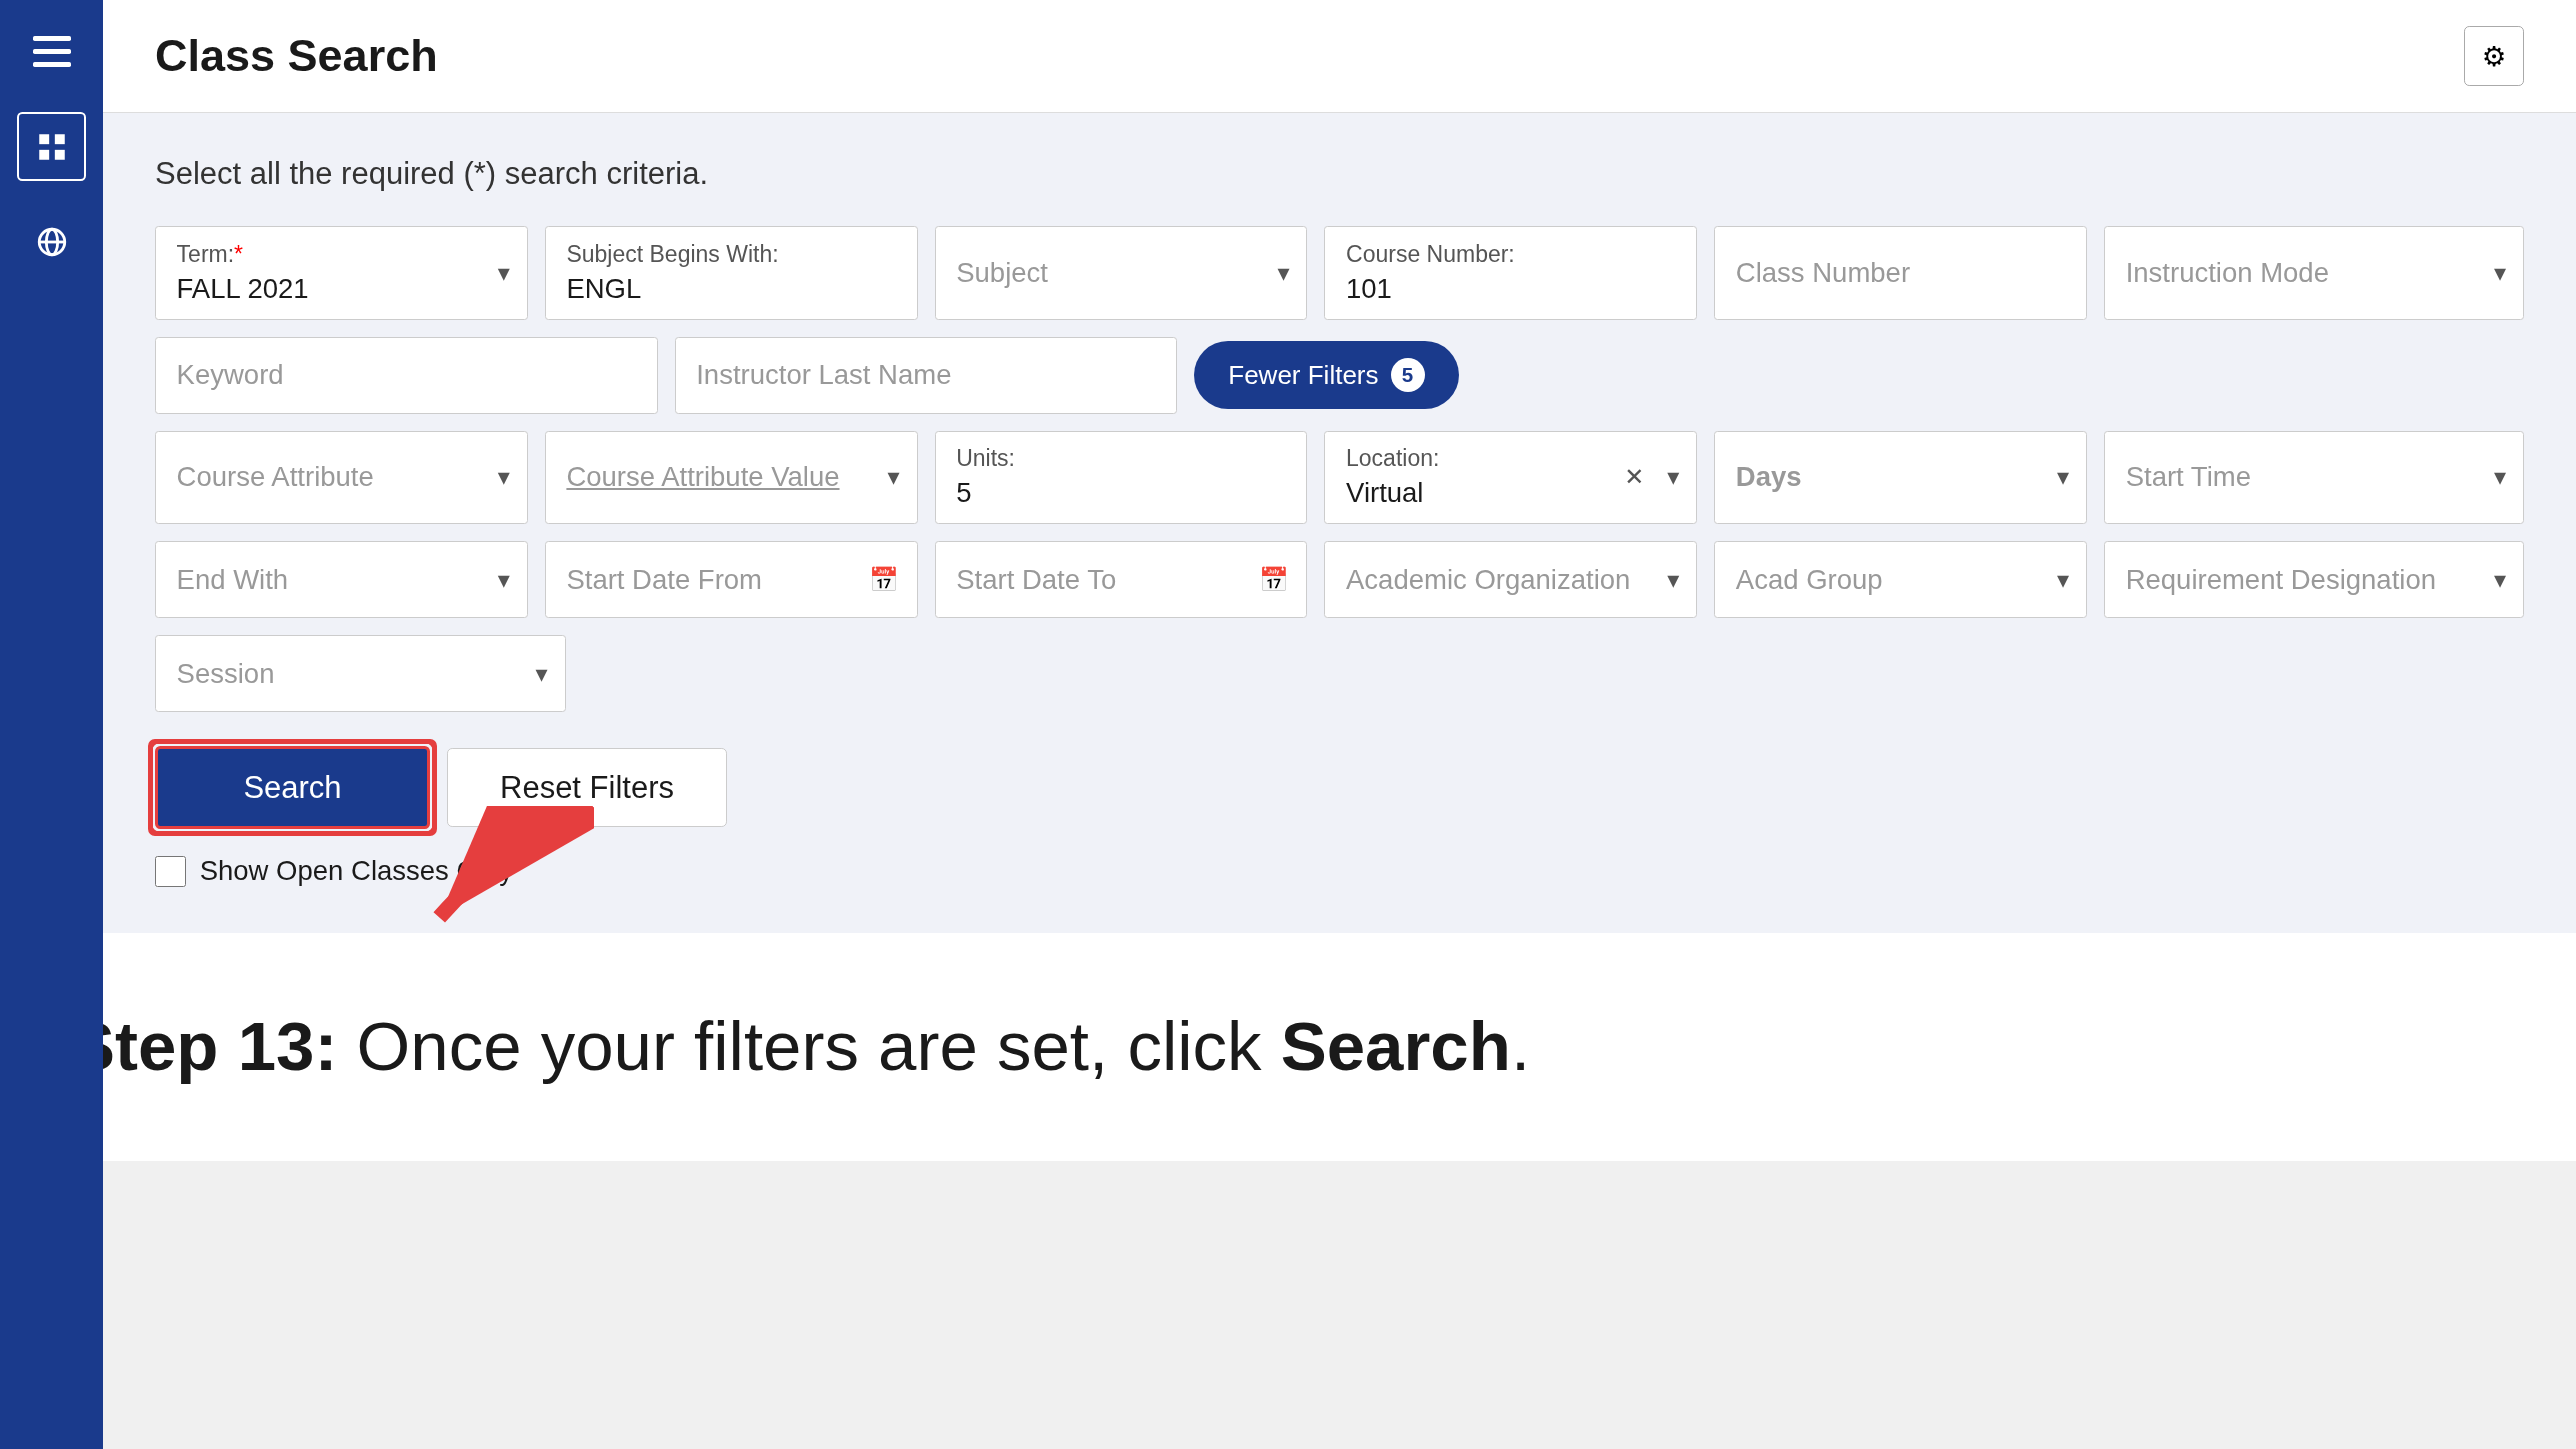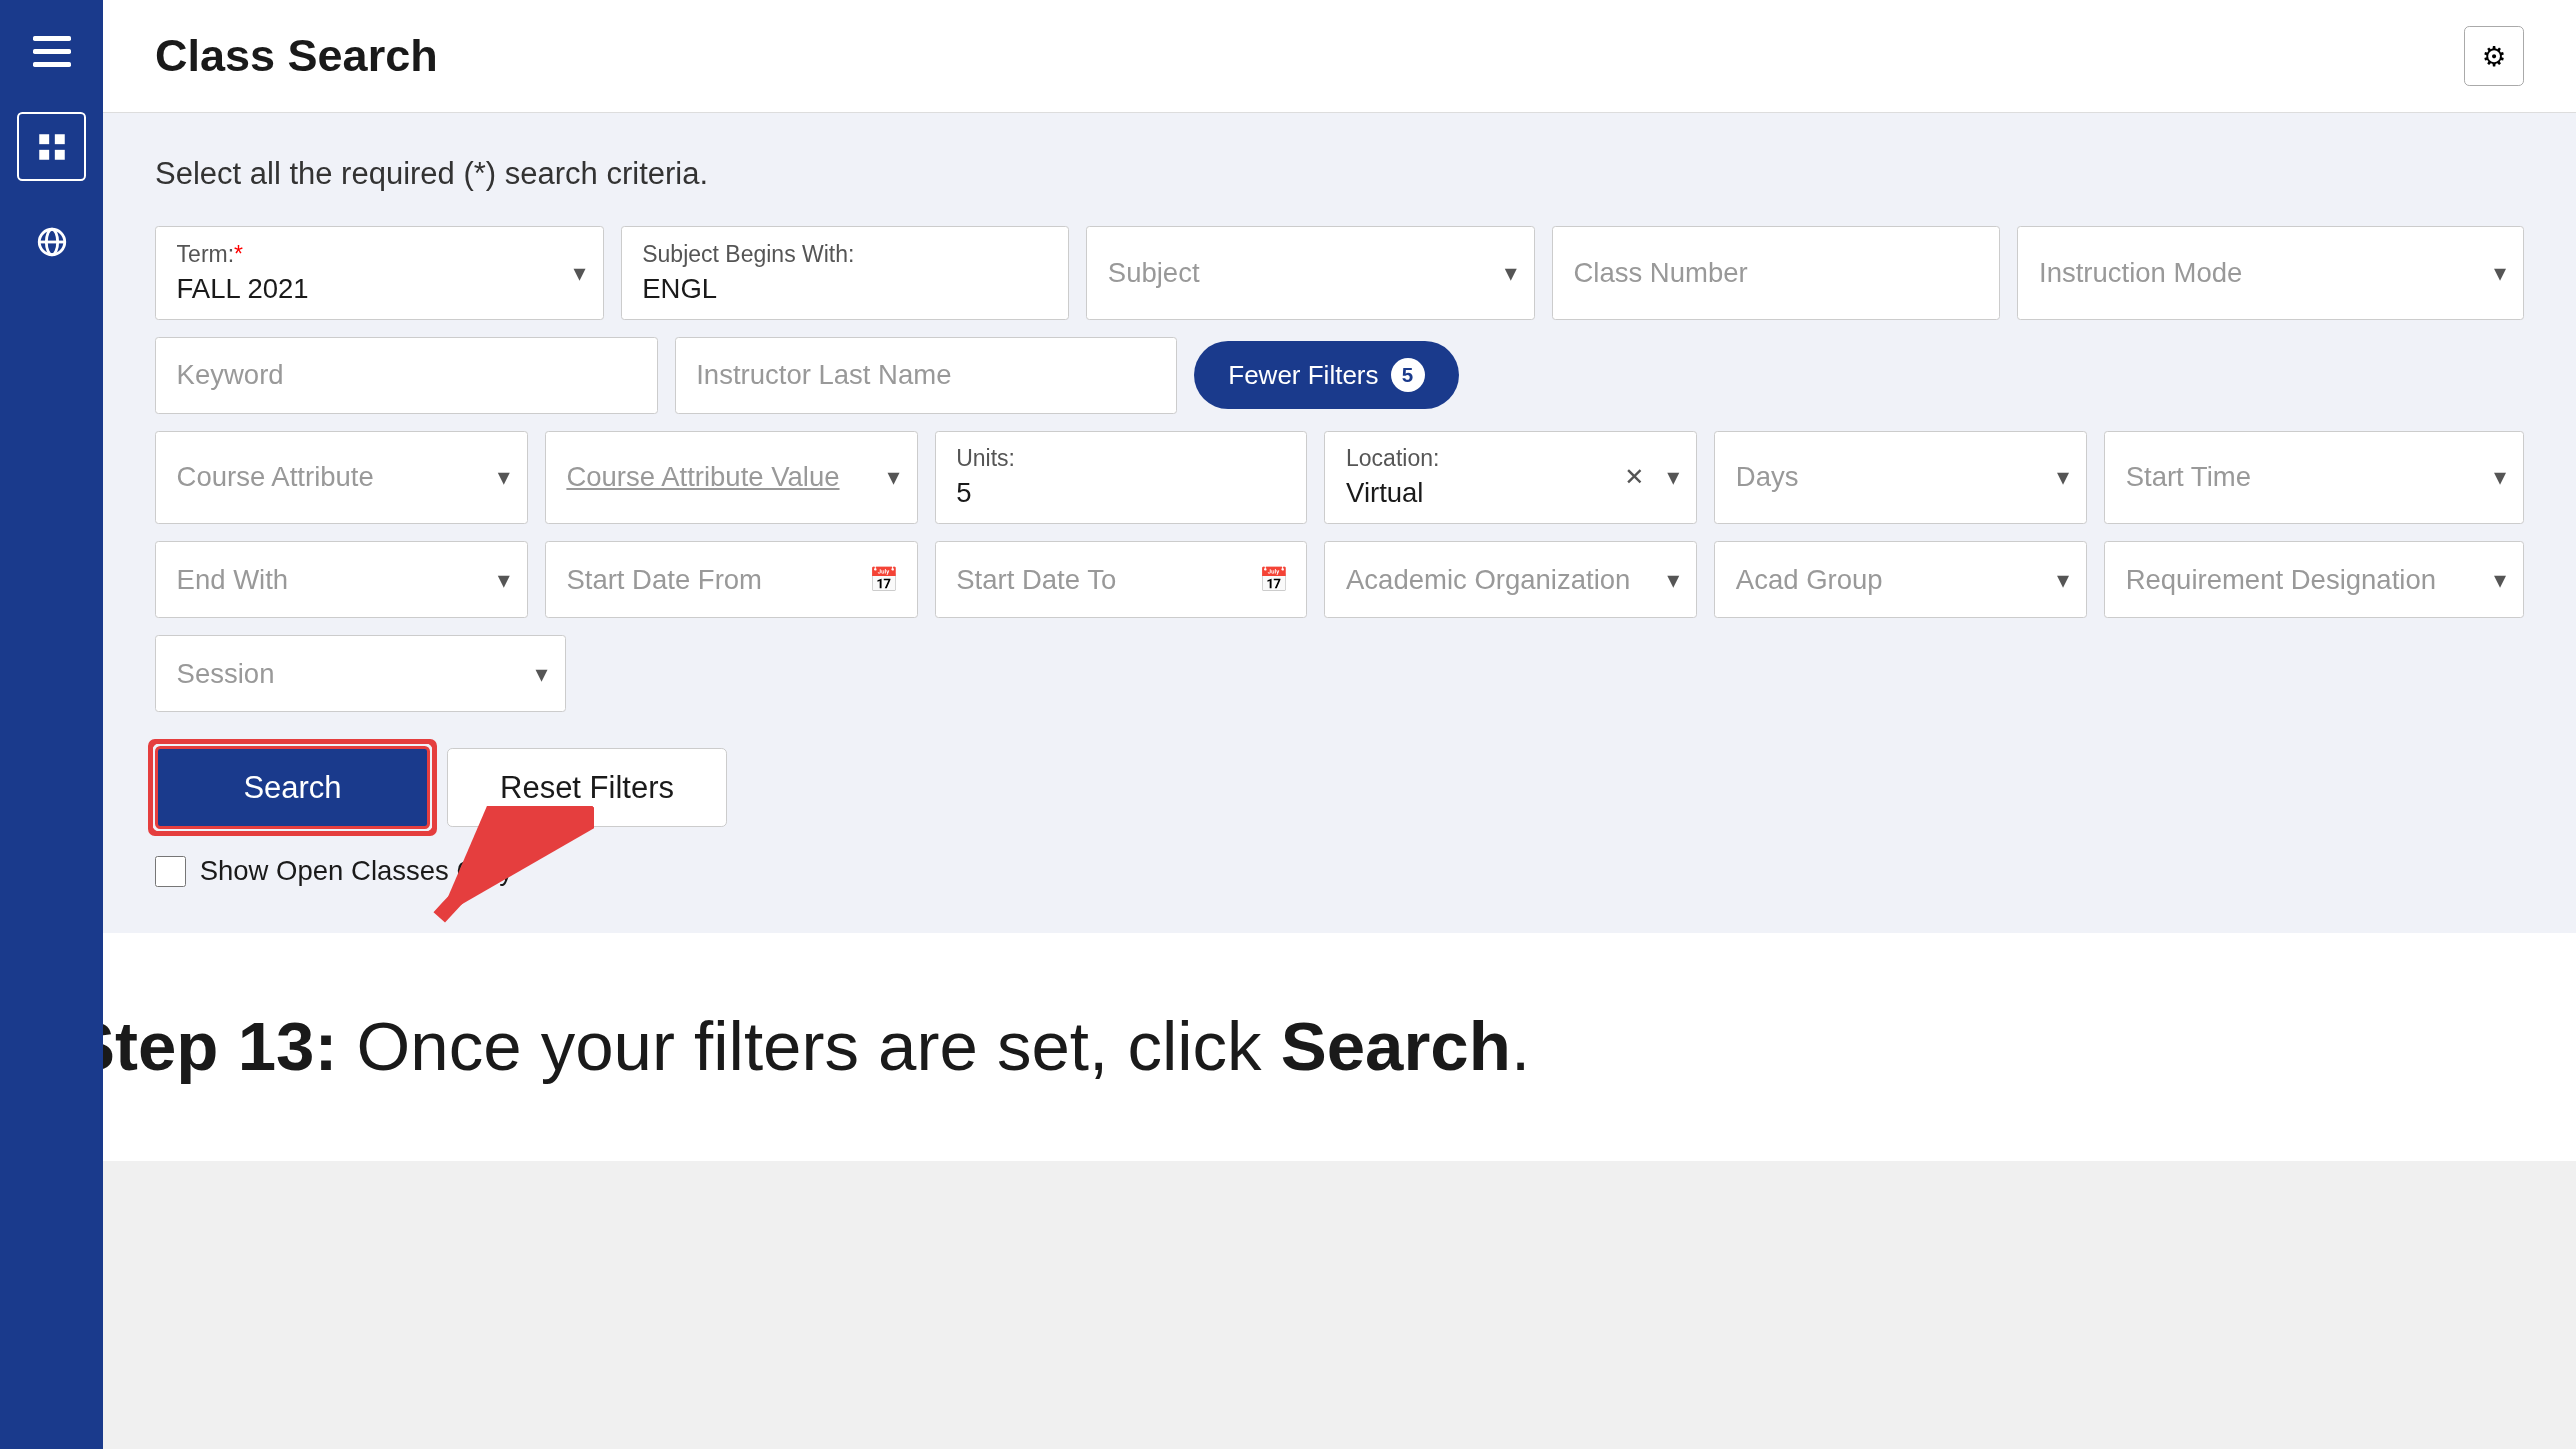--- a/index.html
+++ b/index.html
@@ -297,20 +297,24 @@
       <div class="filter-field" style="flex:1.4;">
         <span class="field-label">Subject Begins With:</span>
         <span class="field-value">ENGL</span>
       </div>
 
       <div class="filter-field" style="flex:1.4;">
         <span class="field-value" style="color:#999;">Subject</span>
         <span class="chevron-icon">▾</span>
       </div>
 
+      <div class="filter-field" style="flex:1.4;">
+        <span class="field-label">Course Number:</span>
+        <span class="field-value">101</span>
+      </div>
 
       <div class="filter-field" style="flex:1.4;">
         <span class="field-value" style="color:#999;">Class Number</span>
       </div>
 
       <div class="filter-field" style="flex:1.6;">
         <span class="field-value" style="color:#999;">Instruction Mode</span>
         <span class="chevron-icon">▾</span>
       </div>
 
@@ -357,21 +361,21 @@
       </div>
 
       <div class="filter-field" style="flex:1.4;">
         <span class="field-label">Location:</span>
         <span class="field-value">Virtual</span>
         <span class="clear-icon">✕</span>
         <span class="chevron-icon">▾</span>
       </div>
 
       <div class="filter-field" style="flex:1.4;">
-        <span class="field-value" style="color:#999;">Days</span>
+        <span class="field-value" style="color:#999;font-weight:bold;">Days</span>
         <span class="chevron-icon">▾</span>
       </div>
 
       <div class="filter-field" style="flex:1.6;">
         <span class="field-value" style="color:#999;">Start Time</span>
         <span class="chevron-icon">▾</span>
       </div>
 
     </div>
 

